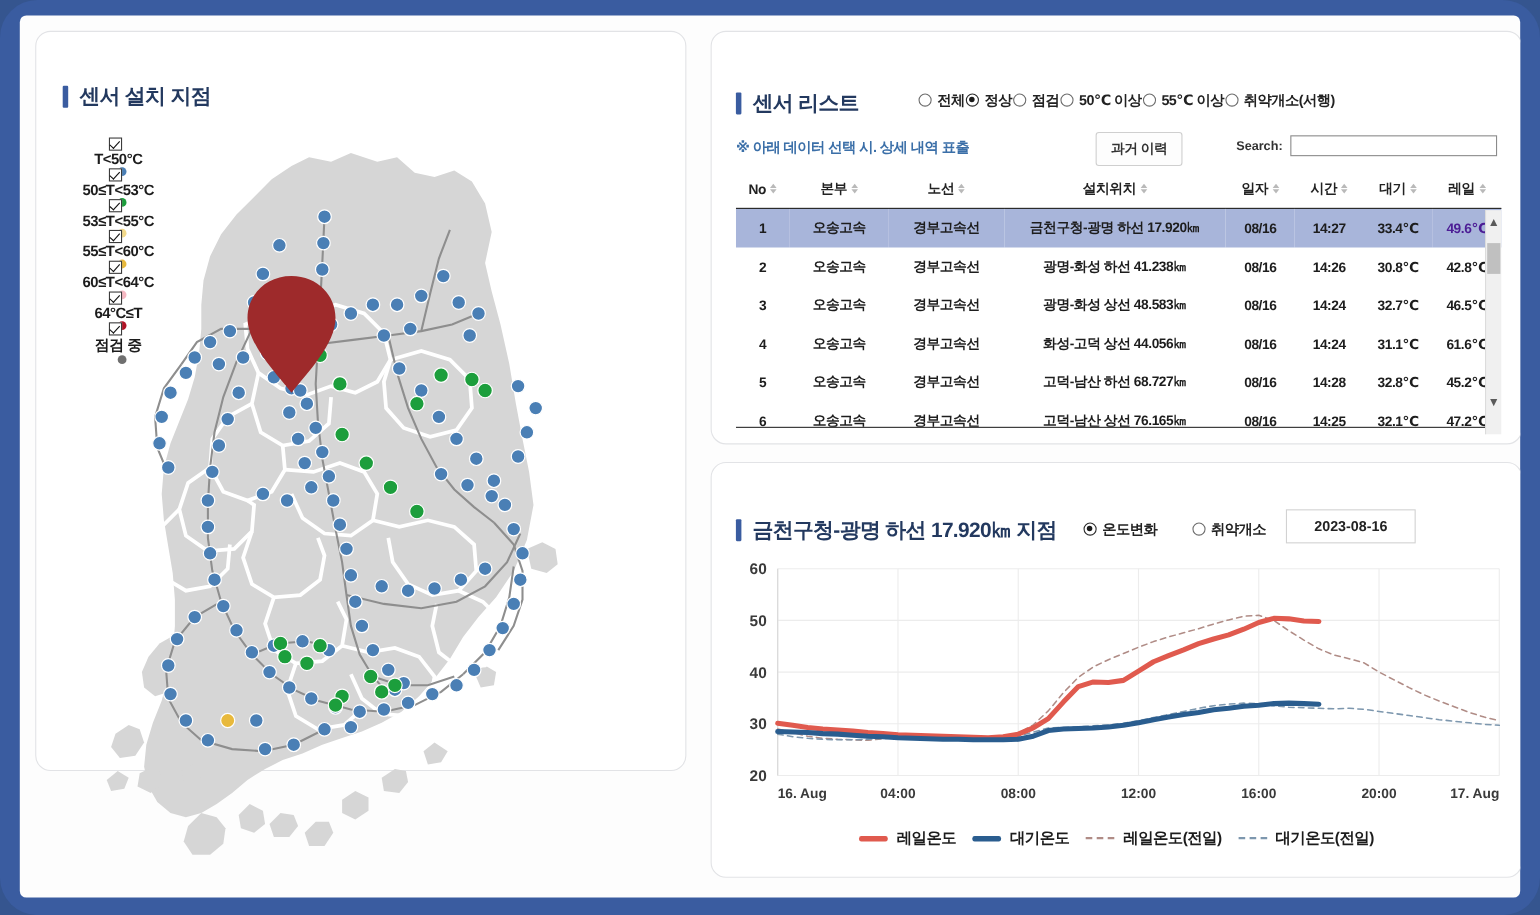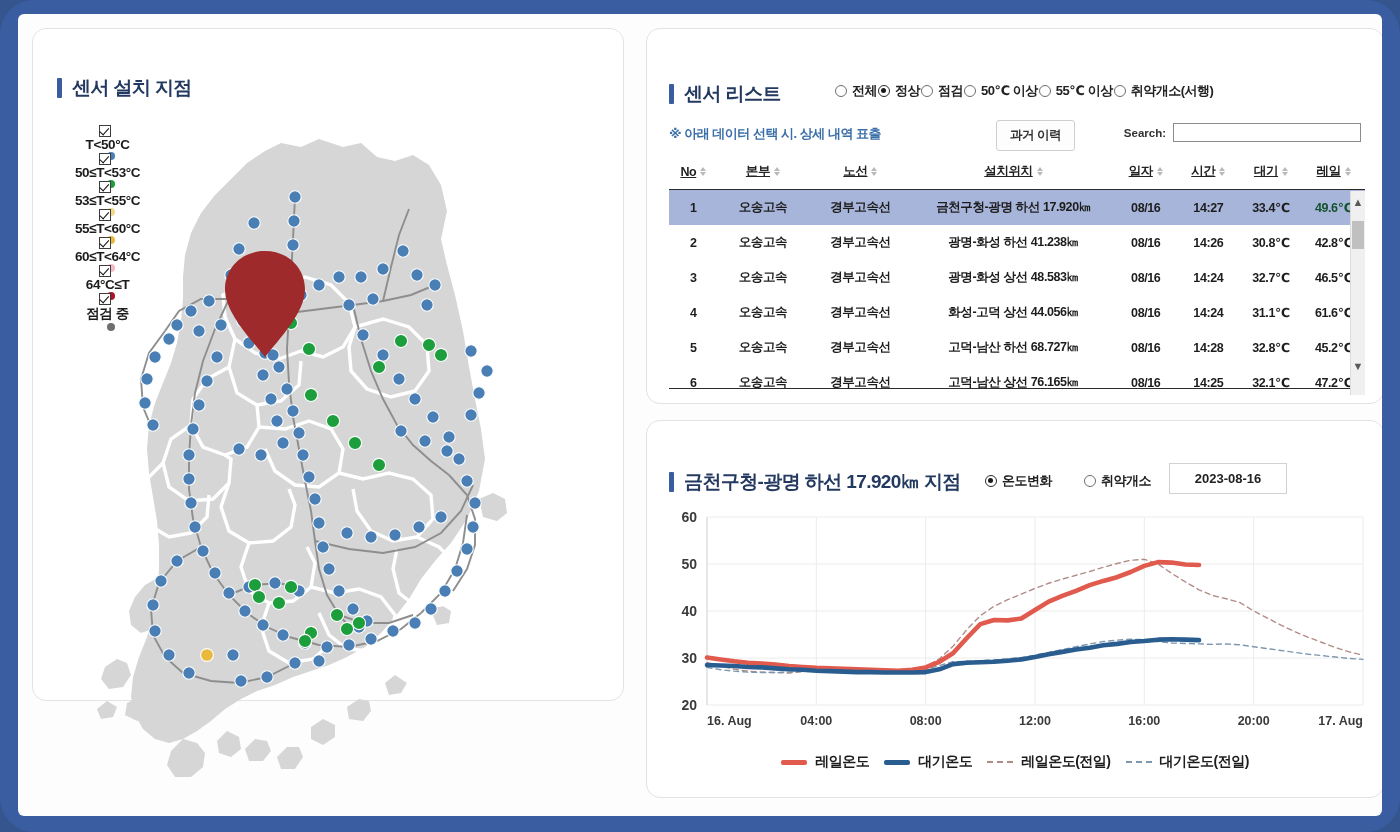--- a/index.html
+++ b/index.html
@@ -210,21 +210,21 @@
   }
   table.sl-table th {
     font-size: 12.5px;
     font-weight: bold;
     color: #222;
     padding: 6px 2px 9px 2px;
     letter-spacing: -0.4px;
     border-bottom: 1.6px solid #2b2b2b;
     white-space: nowrap;
   }
-  .th-in { display: inline-flex; align-items: center; justify-content: flex-start; text-decoration: underline; }
+  .th-in { display: inline-flex; align-items: center; justify-content: flex-start; }
   .sort-ic {
     display: inline-flex;
     flex-direction: column;
     margin-left: 4px;
     line-height: 0;
   }
   .sort-ic i {
     display: block;
     width: 0; height: 0;
     border-left: 3.5px solid transparent;
@@ -238,21 +238,21 @@
     color: #1d1d1d;
     text-align: center;
     padding: 9px 2px;
     letter-spacing: -0.4px;
     white-space: nowrap;
   }
   tr.sl-row.sel td { background: #a8b5da; }
   tr.sl-row.sel td:first-child { }
   td.c-air  { color: #2f6fb5; }
   td.c-rail { color: #e05a4e; }
-  tr.sl-row.sel td.c-rail { color: #14532d; }
+  tr.sl-row.sel td.c-rail { color: #4c1d95; }
 
   #table-scroll {
     position: absolute;
     right: 0;
     top: 34px;
     bottom: 0;
     width: 14px;
     background: #f0f0f0;
     border-left: 1px solid #dcdcdc;
   }

